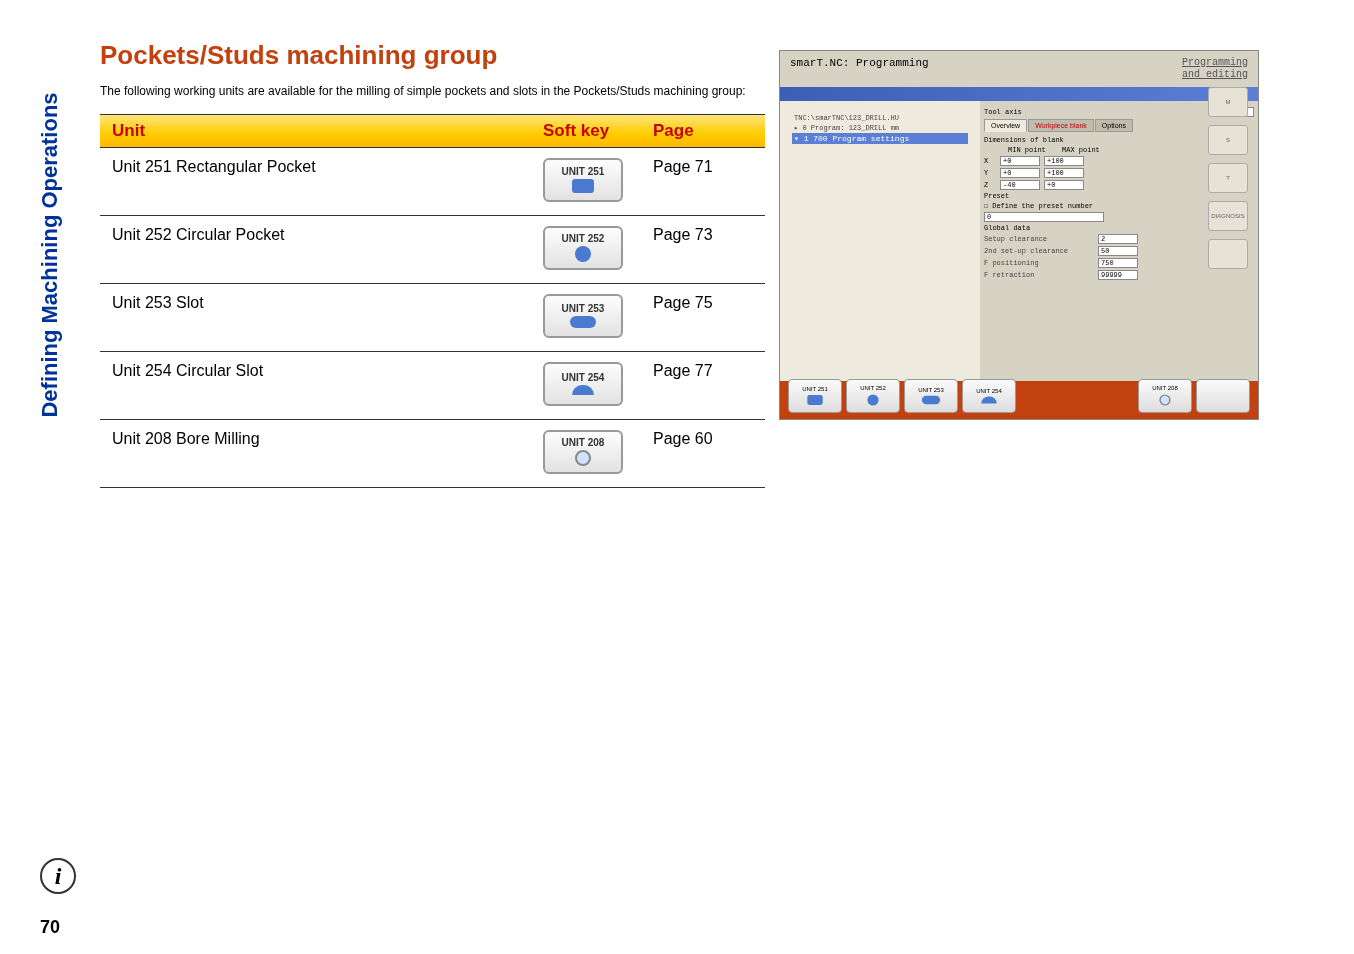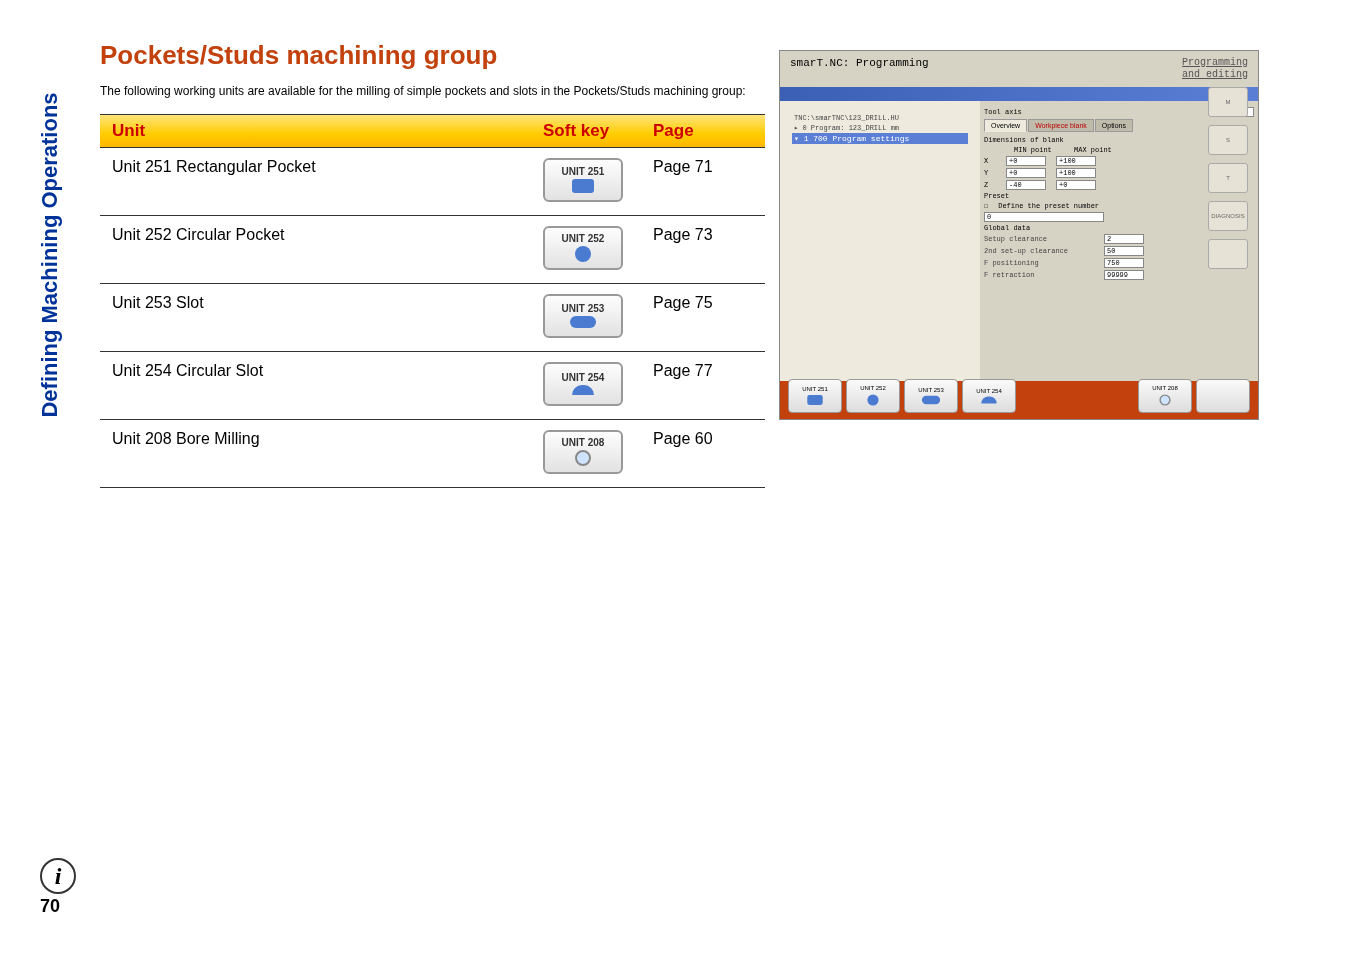--- a/index.html
+++ b/index.html
@@ -129,21 +129,21 @@
     .scr-tree-sel { background: #5a7fd5; color: #fff; padding: 1px 2px; }
     .scr-right {
       flex: 1;
       background: #d6d2c4;
       padding: 4px;
     }
     .scr-tabs { display: flex; gap: 1px; font-size: 7px; margin-bottom: 4px; }
     .scr-tab { padding: 2px 6px; background: #c0bcac; border: 1px solid #999; }
     .scr-tab.active { background: #eeeade; border-bottom-color: #eeeade; }
     .scr-tab.blue { color: #b00; }
-    .scr-field-row { display: flex; gap: 10px; font-size: 7px; margin: 2px 0; align-items: center; font-family: "Courier New", monospace; }
+    .scr-field-row { display: flex; gap: 4px; font-size: 7px; margin: 2px 0; align-items: center; font-family: "Courier New", monospace; }
     .scr-field-label { width: 110px; color: #444; }
     .scr-input { background: #fff; border: 1px solid #888; padding: 0 2px; min-width: 40px; font-size: 7px; }
     .scr-softkeys {
       position: absolute;
       bottom: 6px;
       left: 8px;
       right: 8px;
       display: flex;
       gap: 4px;
     }
@@ -171,21 +171,21 @@
       align-items: center;
       justify-content: center;
       font-family: Georgia, serif;
       font-weight: bold;
       font-size: 24px;
       font-style: italic;
     }
     .page-num {
       position: absolute;
       left: 40px;
-      bottom: 37px;
+      bottom: 16px;
       font-weight: bold;
       font-size: 18px;
     }
   </style>
 </head>
 <body>
 
 <div class="page">
   <div class="sidebar-tab">
     <div class="sidebar-tab-text">Defining Machining Operations</div>

